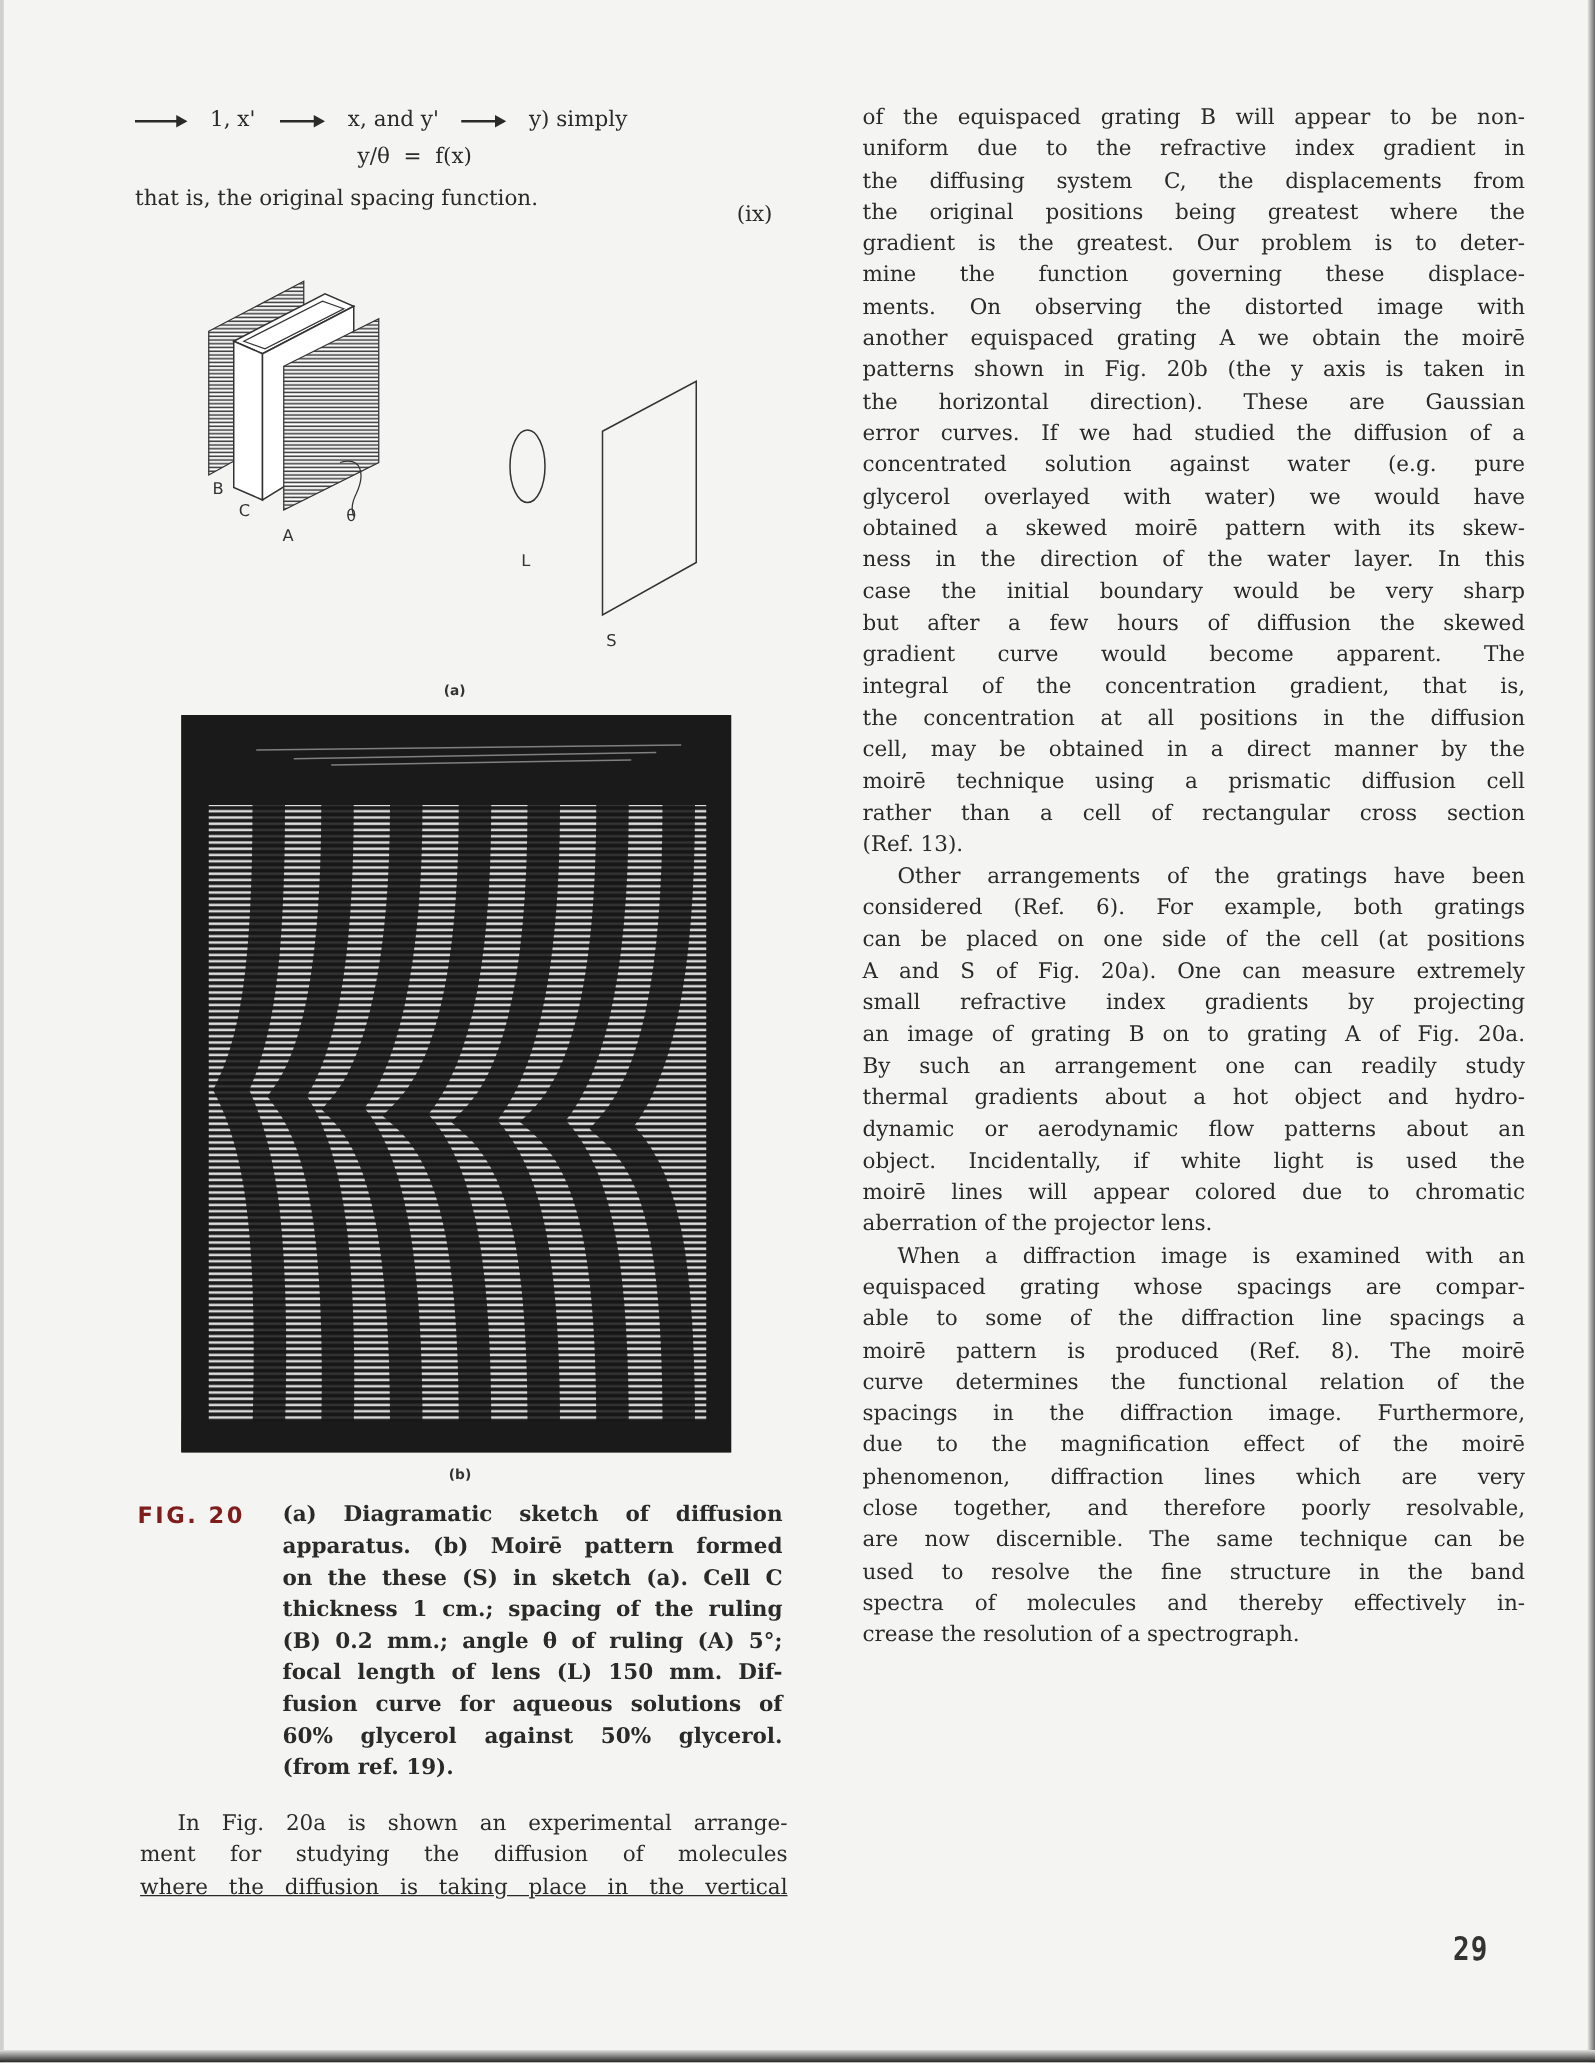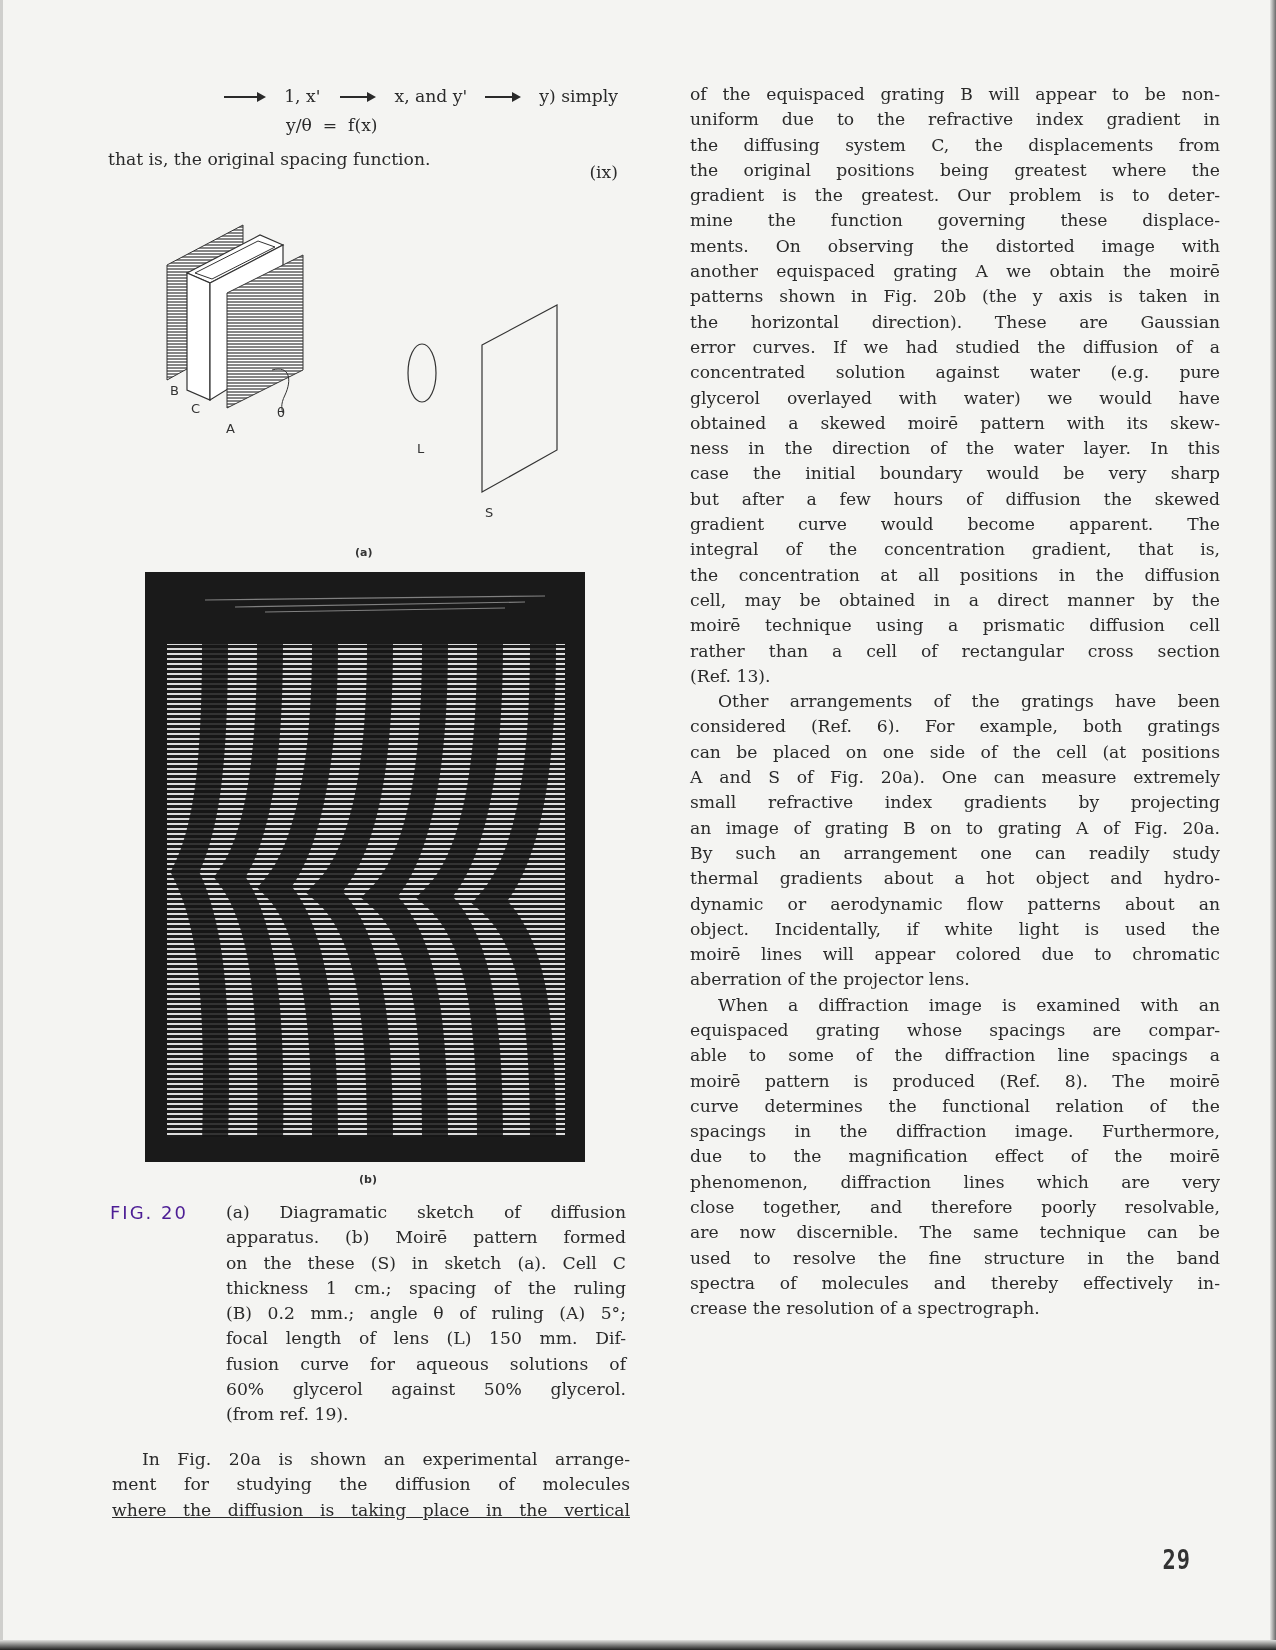--- a/index.html
+++ b/index.html
@@ -12,28 +12,28 @@
   .page-edge-right { position:absolute; right:0; top:0; width:6px; height:1650px; background:linear-gradient(to right,#e8e8e6,#6a6a6a); }
   .page-edge-bottom { position:absolute; left:0; bottom:0; width:1276px; height:10px; background:linear-gradient(to bottom,#e0e0de,#202020); }
   .col { position:absolute; font-size:17.2px; line-height:25.3px; text-align:justify; }
   .col .line { display:block; text-align:justify; text-align-last:justify; white-space:nowrap; }
   .col .line.last { text-align-last:left; }
   .indent { padding-left:28px; }
   #left-top { left:108px; top:84px; width:510px; }
   .eq-line { position:relative; height:38px; }
   .eq { position:absolute; left:178px; top:4px; }
   .eq-num { position:absolute; right:0; top:4px;margin-top:47px; }
-  .arrow-line { display:flex; align-items:center; gap:16px; white-space:nowrap;justify-content:flex-end; }
+  .arrow-line { display:flex; align-items:center; gap:16px; white-space:nowrap; }
   .arrow { display:inline-block; width:40px; height:2px; background:#2a2a2a; position:relative; margin:0 4px 0 0; }
   .arrow::after { content:""; position:absolute; right:-2px; top:-4px; border-left:9px solid #2a2a2a; border-top:5px solid transparent; border-bottom:5px solid transparent; }
   #diagram { position:absolute; left:140px; top:205px; width:430px; height:360px; }
   .fig-sub { position:absolute; font-family:"DejaVu Sans", sans-serif; font-size:11px; font-weight:bold; color:#333; }
   #moire { position:absolute; left:145px; top:572px; width:440px; height:590px; background:#1a1a1a; overflow:hidden; }
   #caption { position:absolute; left:110px; top:1200px; width:515px; }
-  .fig-label { position:absolute; left:0; top:2px; font-family:"DejaVu Sans", sans-serif; font-weight:normal; font-size:18px; letter-spacing:2px; color:#4c1d95; }
+  .fig-label { position:absolute; left:0; top:2px; font-family:"DejaVu Sans", sans-serif; font-weight:bold; font-size:18px; letter-spacing:2px; color:#7f1d1d; }
   .cap-text { position:absolute; left:116px; top:0; width:400px; font-size:17.2px; line-height:25.3px; }
   #left-bottom { left:120px; top:1447px; width:510px; }
   #right-col { left:690px; top:82px; width:530px; }
   #page-number { position:absolute; left:1160px; top:1545px; font-family:"DejaVu Sans Mono", monospace; font-weight:bold; font-size:26px; color:#333; letter-spacing:1px; transform:scaleX(0.85); }
 </style>
 </head>
 <body>
 
 <div class="page-edge-left"></div>
 <div class="page-edge-right"></div>
@@ -117,21 +117,21 @@
       <path d="M345,72 C345,210 325,290 290,325 C330,360 345,430 345,570"></path>
       <path d="M398,72 C398,210 380,290 345,330 C385,365 398,430 398,570"></path>
     </g>
     <rect x="0" y="565" width="440" height="25" fill="#1a1a1a"></rect>
   </svg>
 </div>
 <div class="fig-sub" style="left:359px; top:1173px;">(b)</div>
 
 <div id="caption">
   <div class="fig-label">FIG. 20</div>
-  <div class="cap-text col" style="position:absolute;">
+  <div class="cap-text col" style="position:absolute;font-weight:bold;">
     <span class="line">(a) Diagramatic sketch of diffusion</span>
     <span class="line">apparatus. (b) Moirē pattern formed</span>
     <span class="line">on the these (S) in sketch (a). Cell C</span>
     <span class="line">thickness 1 cm.; spacing of the ruling</span>
     <span class="line">(B) 0.2 mm.; angle θ of ruling (A) 5°;</span>
     <span class="line">focal length of lens (L) 150 mm. Dif-</span>
     <span class="line">fusion curve for aqueous solutions of</span>
     <span class="line">60% glycerol against 50% glycerol.</span>
     <span class="line last">(from ref. 19).</span>
   </div>

